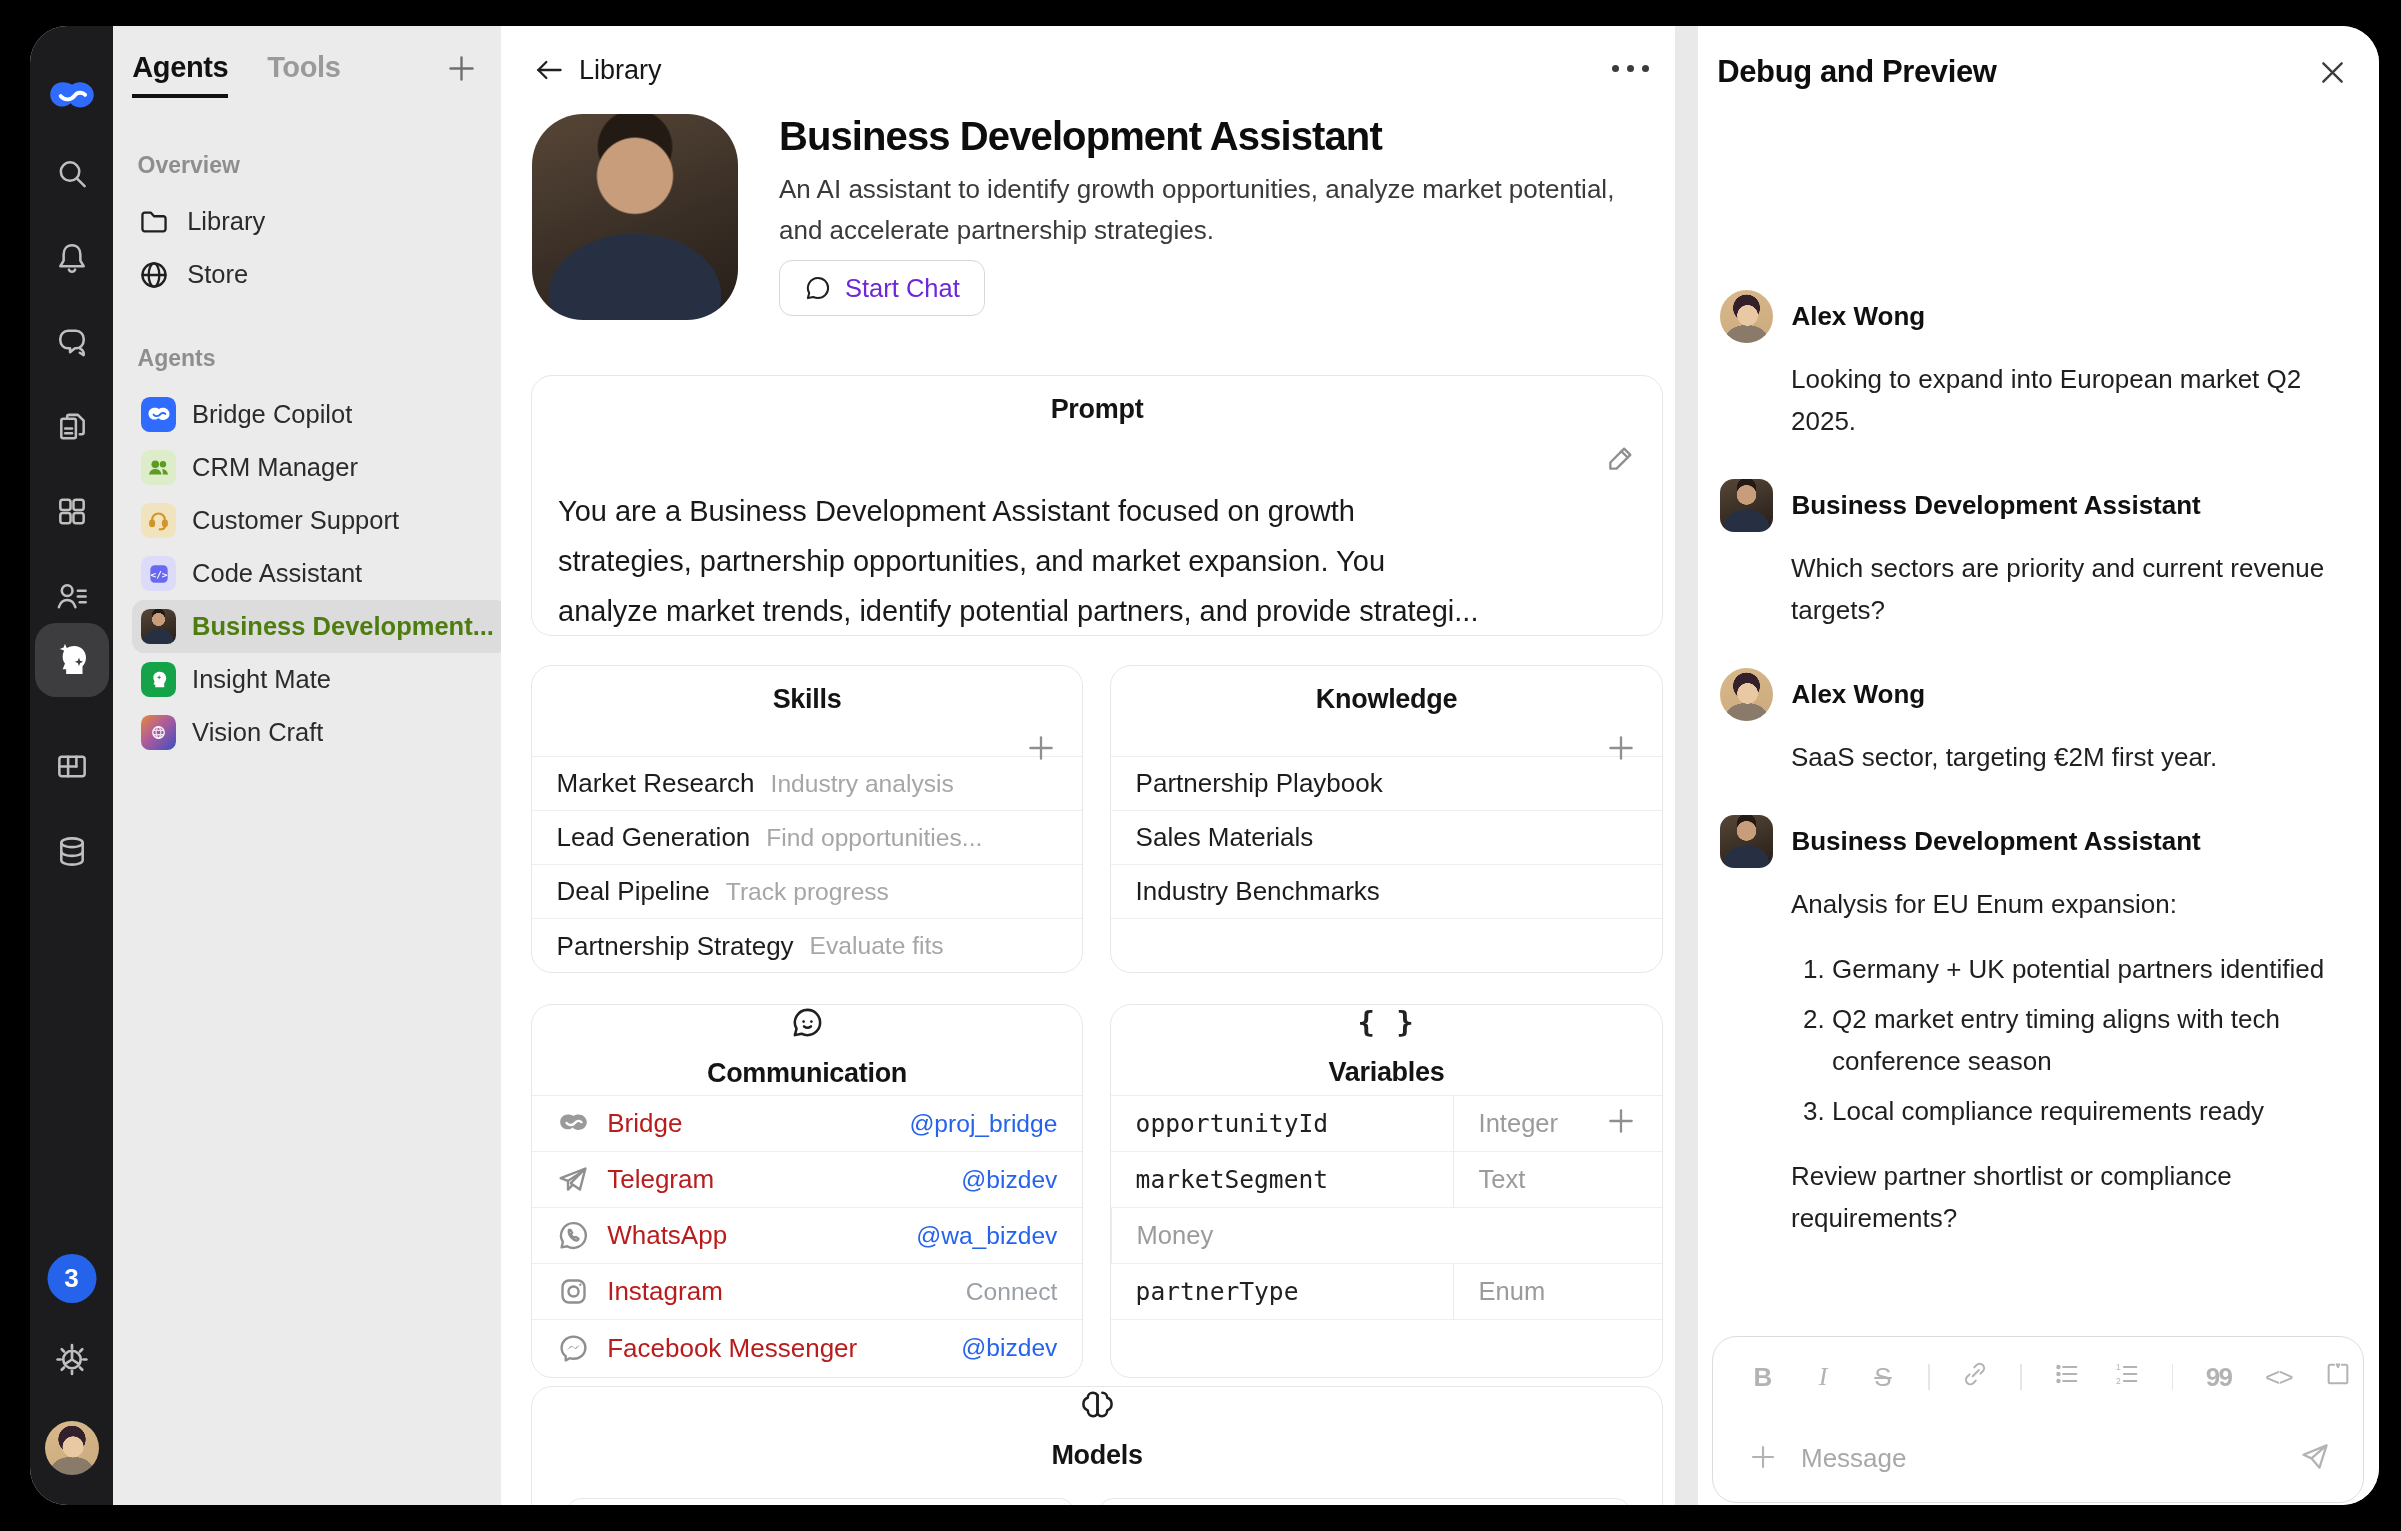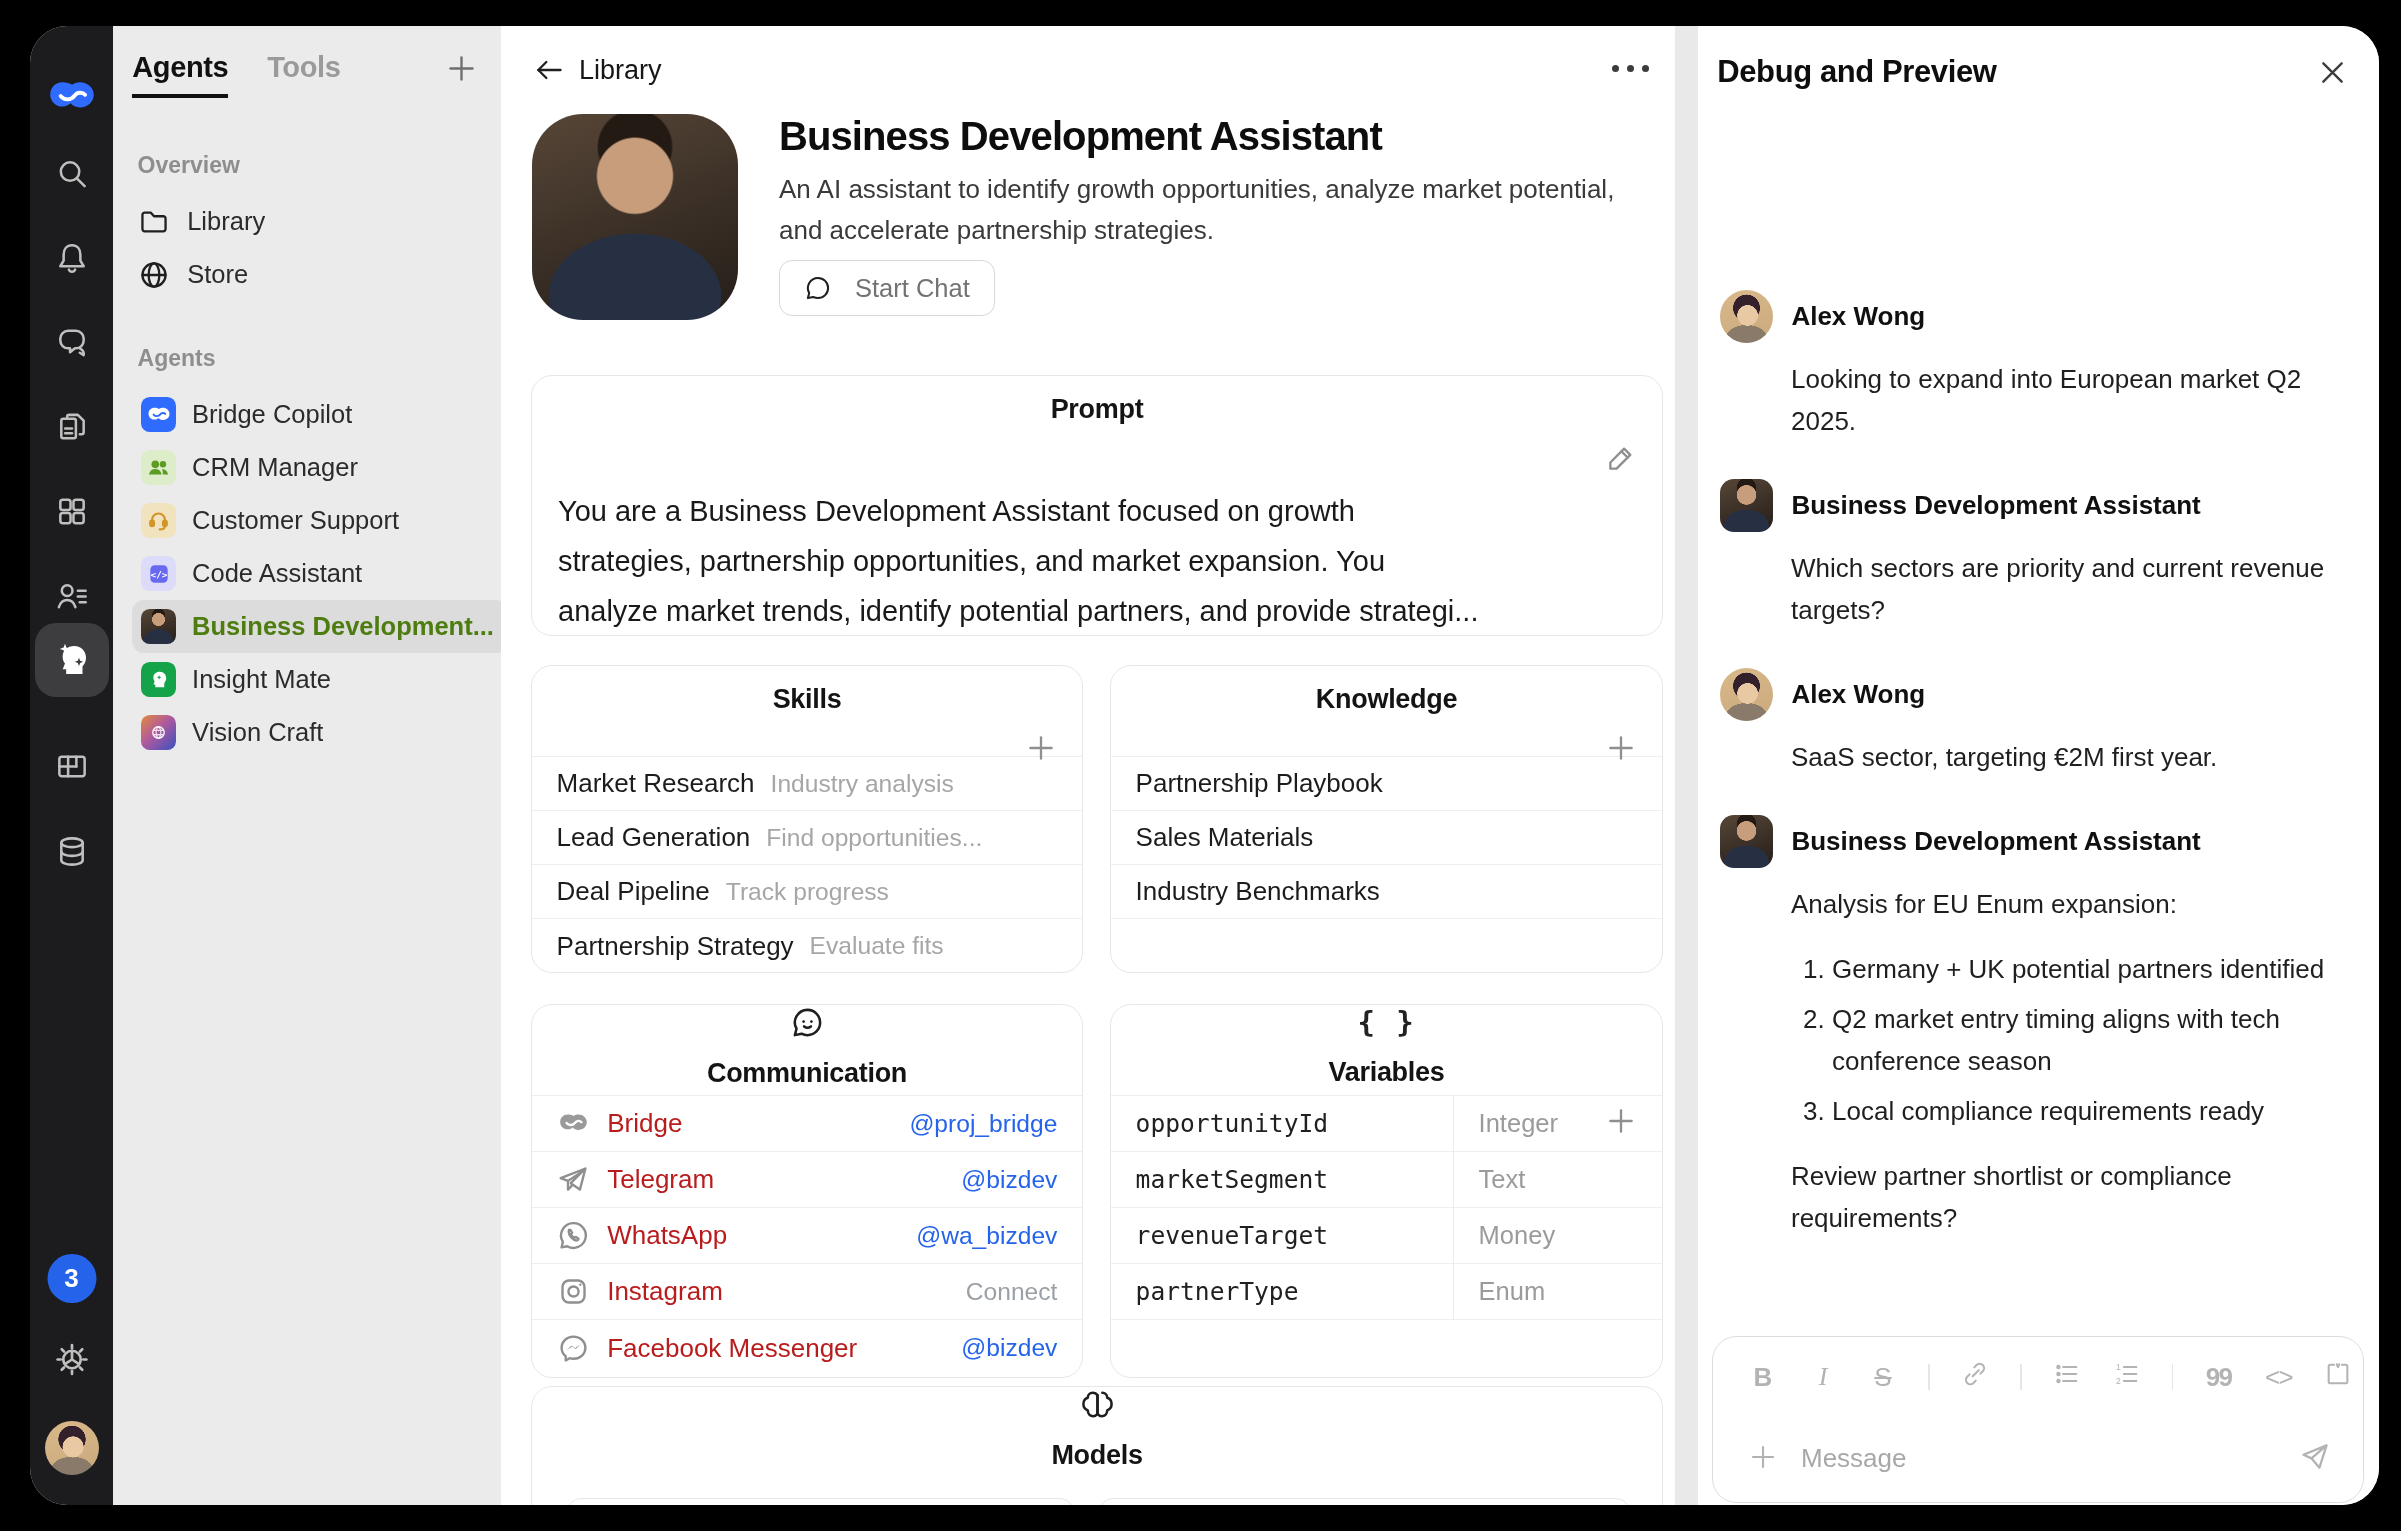--- a/index.html
+++ b/index.html
@@ -48,22 +48,22 @@
   
   .main { width:1174px; background:#fff; flex:none; position:relative; }
   .backrow { position:absolute; left:32px; top:28px; display:flex; align-items:center; gap:14px;
     font-size:27px; color:#161616; }
   .dots { position:absolute; right:26px; top:39px; display:flex; gap:8px; }
   .dots i { width:7px; height:7px; border-radius:50%; background:#3c3c3c; }
   .hero-avatar { position:absolute; left:31px; top:88px; width:206px; height:206px; border-radius:51px; overflow:hidden; }
   .hero-title { position:absolute; left:278px; top:88px; font-size:40px; font-weight:bold; letter-spacing:-0.9px; color:#0d0d0d; }
   .hero-desc { position:absolute; left:278px; top:143px; font-size:26px; line-height:41px; color:#3a3a3a; white-space:pre-line; }
   .chat-btn { position:absolute; left:278px; top:234px; height:56px; display:inline-flex; align-items:center;
-    gap:23px; padding:0 24px; border:1.8px solid #d8d8d8; border-radius:13px; background:#fff;
-    font-size:25.5px; font-weight:500; color:#737373; }
+    gap:13px; padding:0 24px; border:1.8px solid #d8d8d8; border-radius:13px; background:#fff;
+    font-size:25.5px; font-weight:500; color:#6d28d9; }
 
   .card { position:absolute; background:#fff; border:1.8px solid #e7e7e7; border-radius:21px; overflow:hidden; }
   .card-h { height:91px; display:flex; align-items:center; gap:17.6px; padding:0 24.6px;flex-direction:column; }
   .card-h.divided { border-bottom:1.8px solid #eeeeee; }
   .card-title { font-size:27px; font-weight:bold; letter-spacing:-0.3px; color:#141414; }
   .card-h .plus, .card-h .pencil { margin-left:auto; }
   .braces { font-family:"DejaVu Sans Mono", monospace; font-size:29px; font-weight:bold; color:#222; letter-spacing:1.8px; }
 
   .c-prompt { left:30px; top:349px; width:1132px; height:261px; }
   .prompt-body { padding:19.3px 26px 0 26px; font-size:29px; line-height:50px; color:#191919; white-space:pre-line; }
@@ -483,21 +483,20 @@
       </div>
       <div class="var-row">
           <span class="var-name">opportunityId</span>
           <span class="var-type">Integer</span>
         </div>
       <div class="var-row">
           <span class="var-name">marketSegment</span>
           <span class="var-type">Text</span>
         </div>
       <div class="var-row">
-          <span class="var-name">revenueTarget</span>
           <span class="var-type">Money</span>
         </div>
       <div class="var-row">
           <span class="var-name">partnerType</span>
           <span class="var-type">Enum</span>
         </div>
     </div>
 
     <div class="card c-models">
       <div class="card-h">

